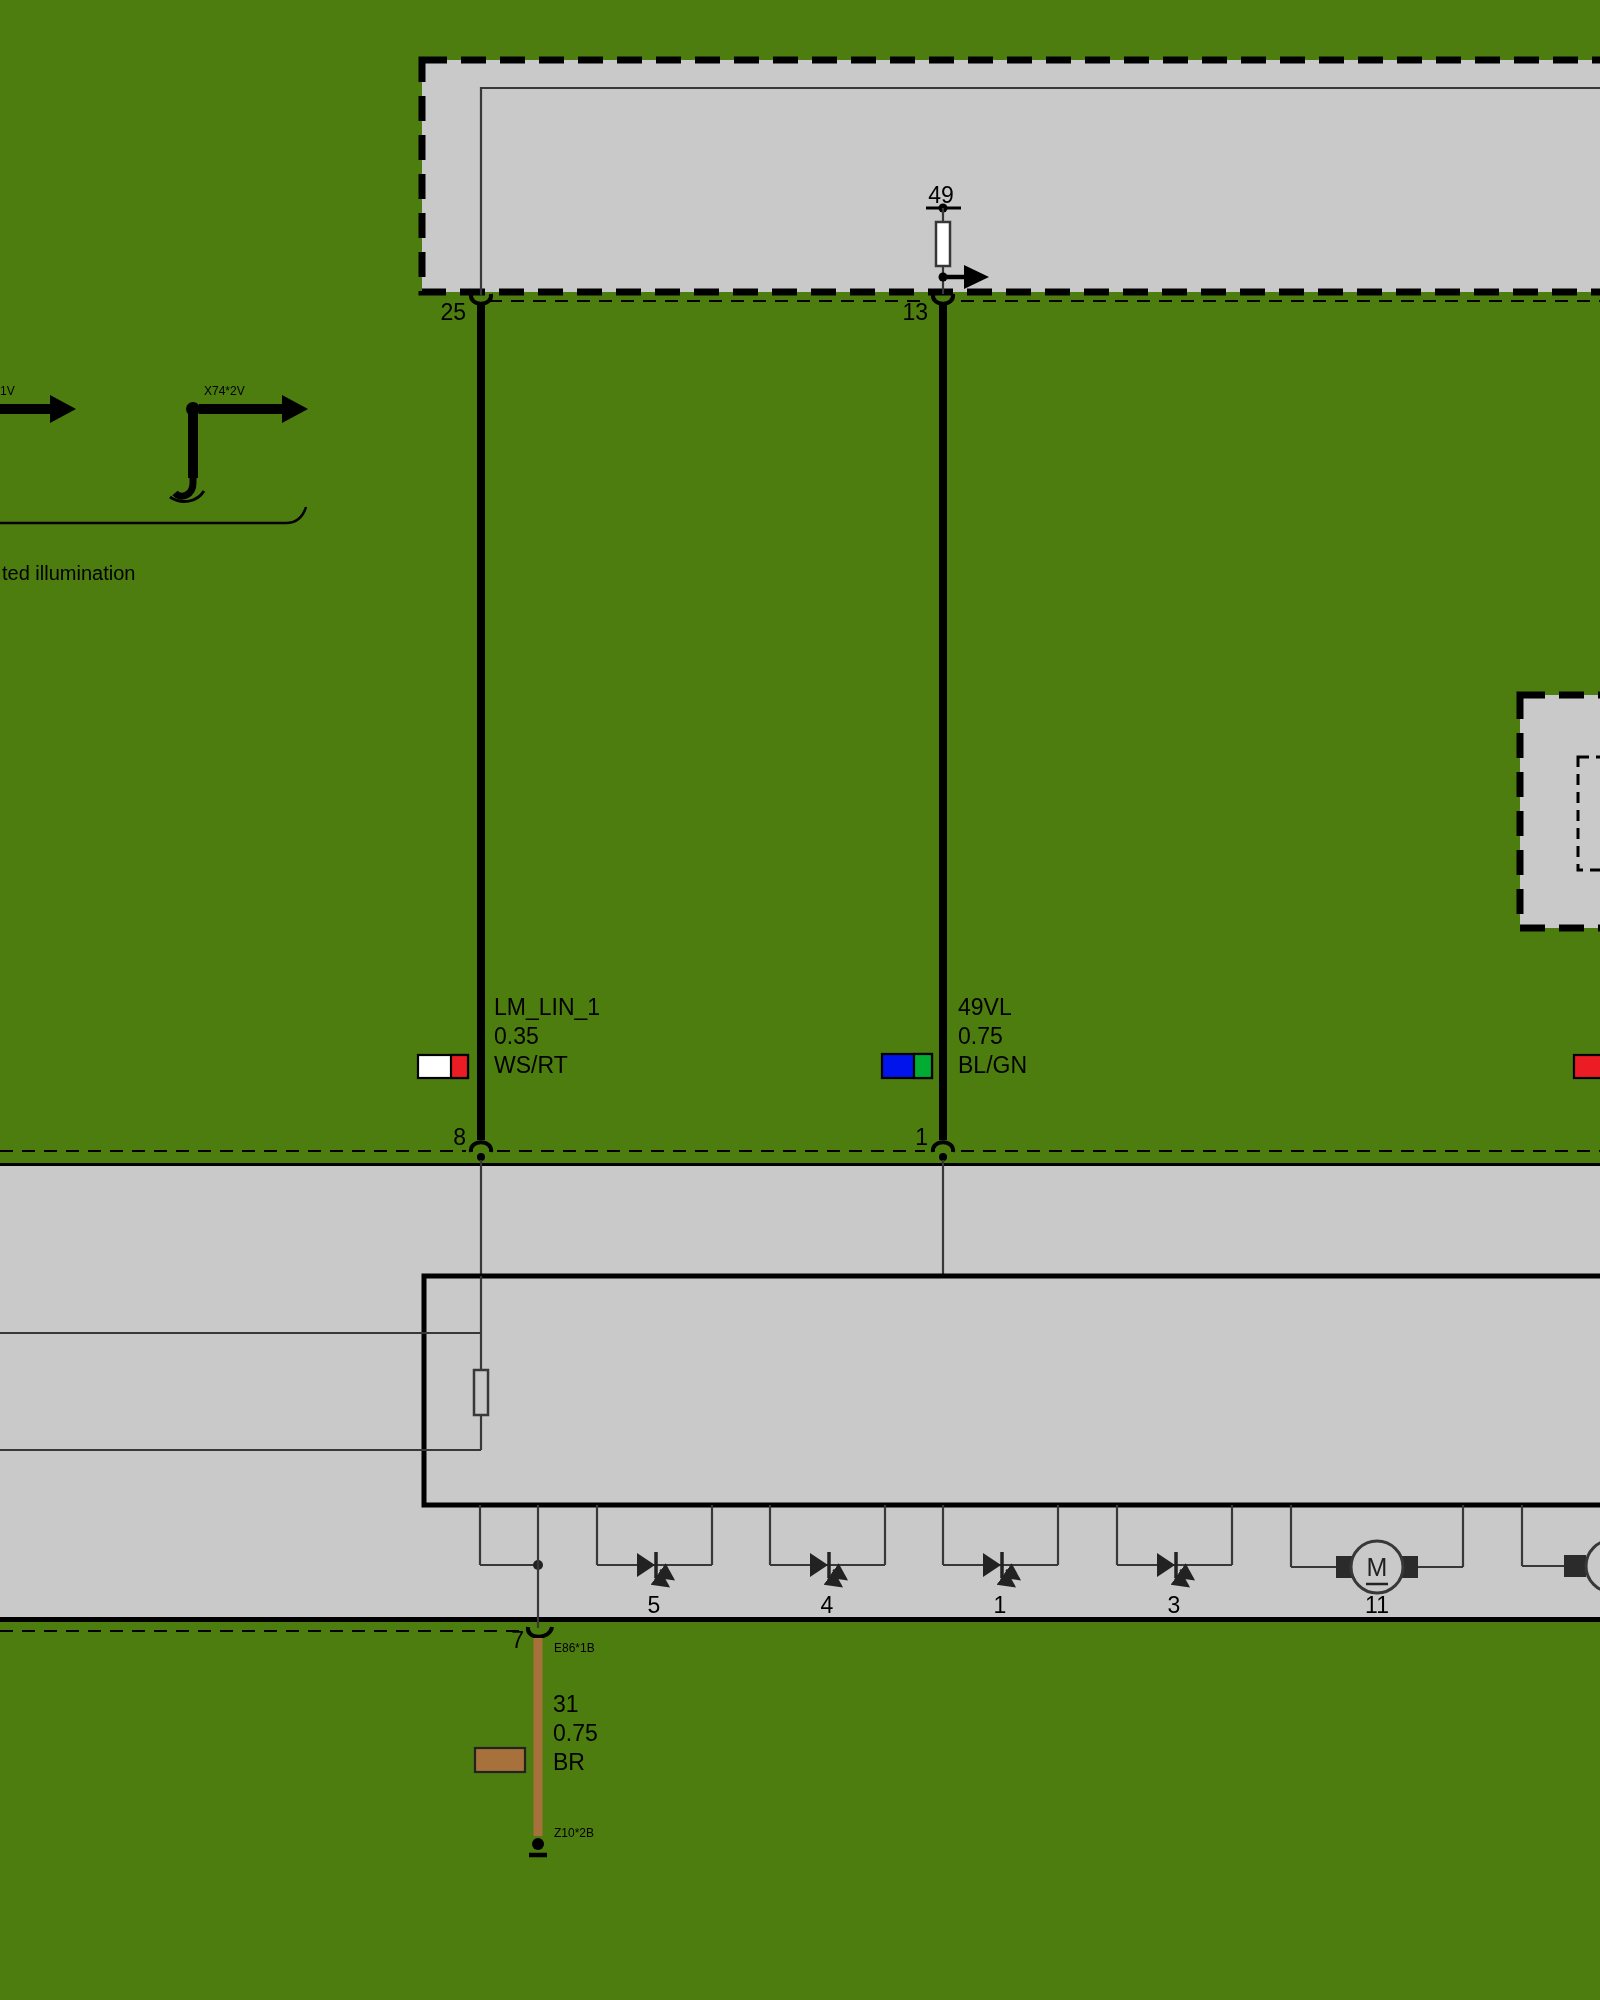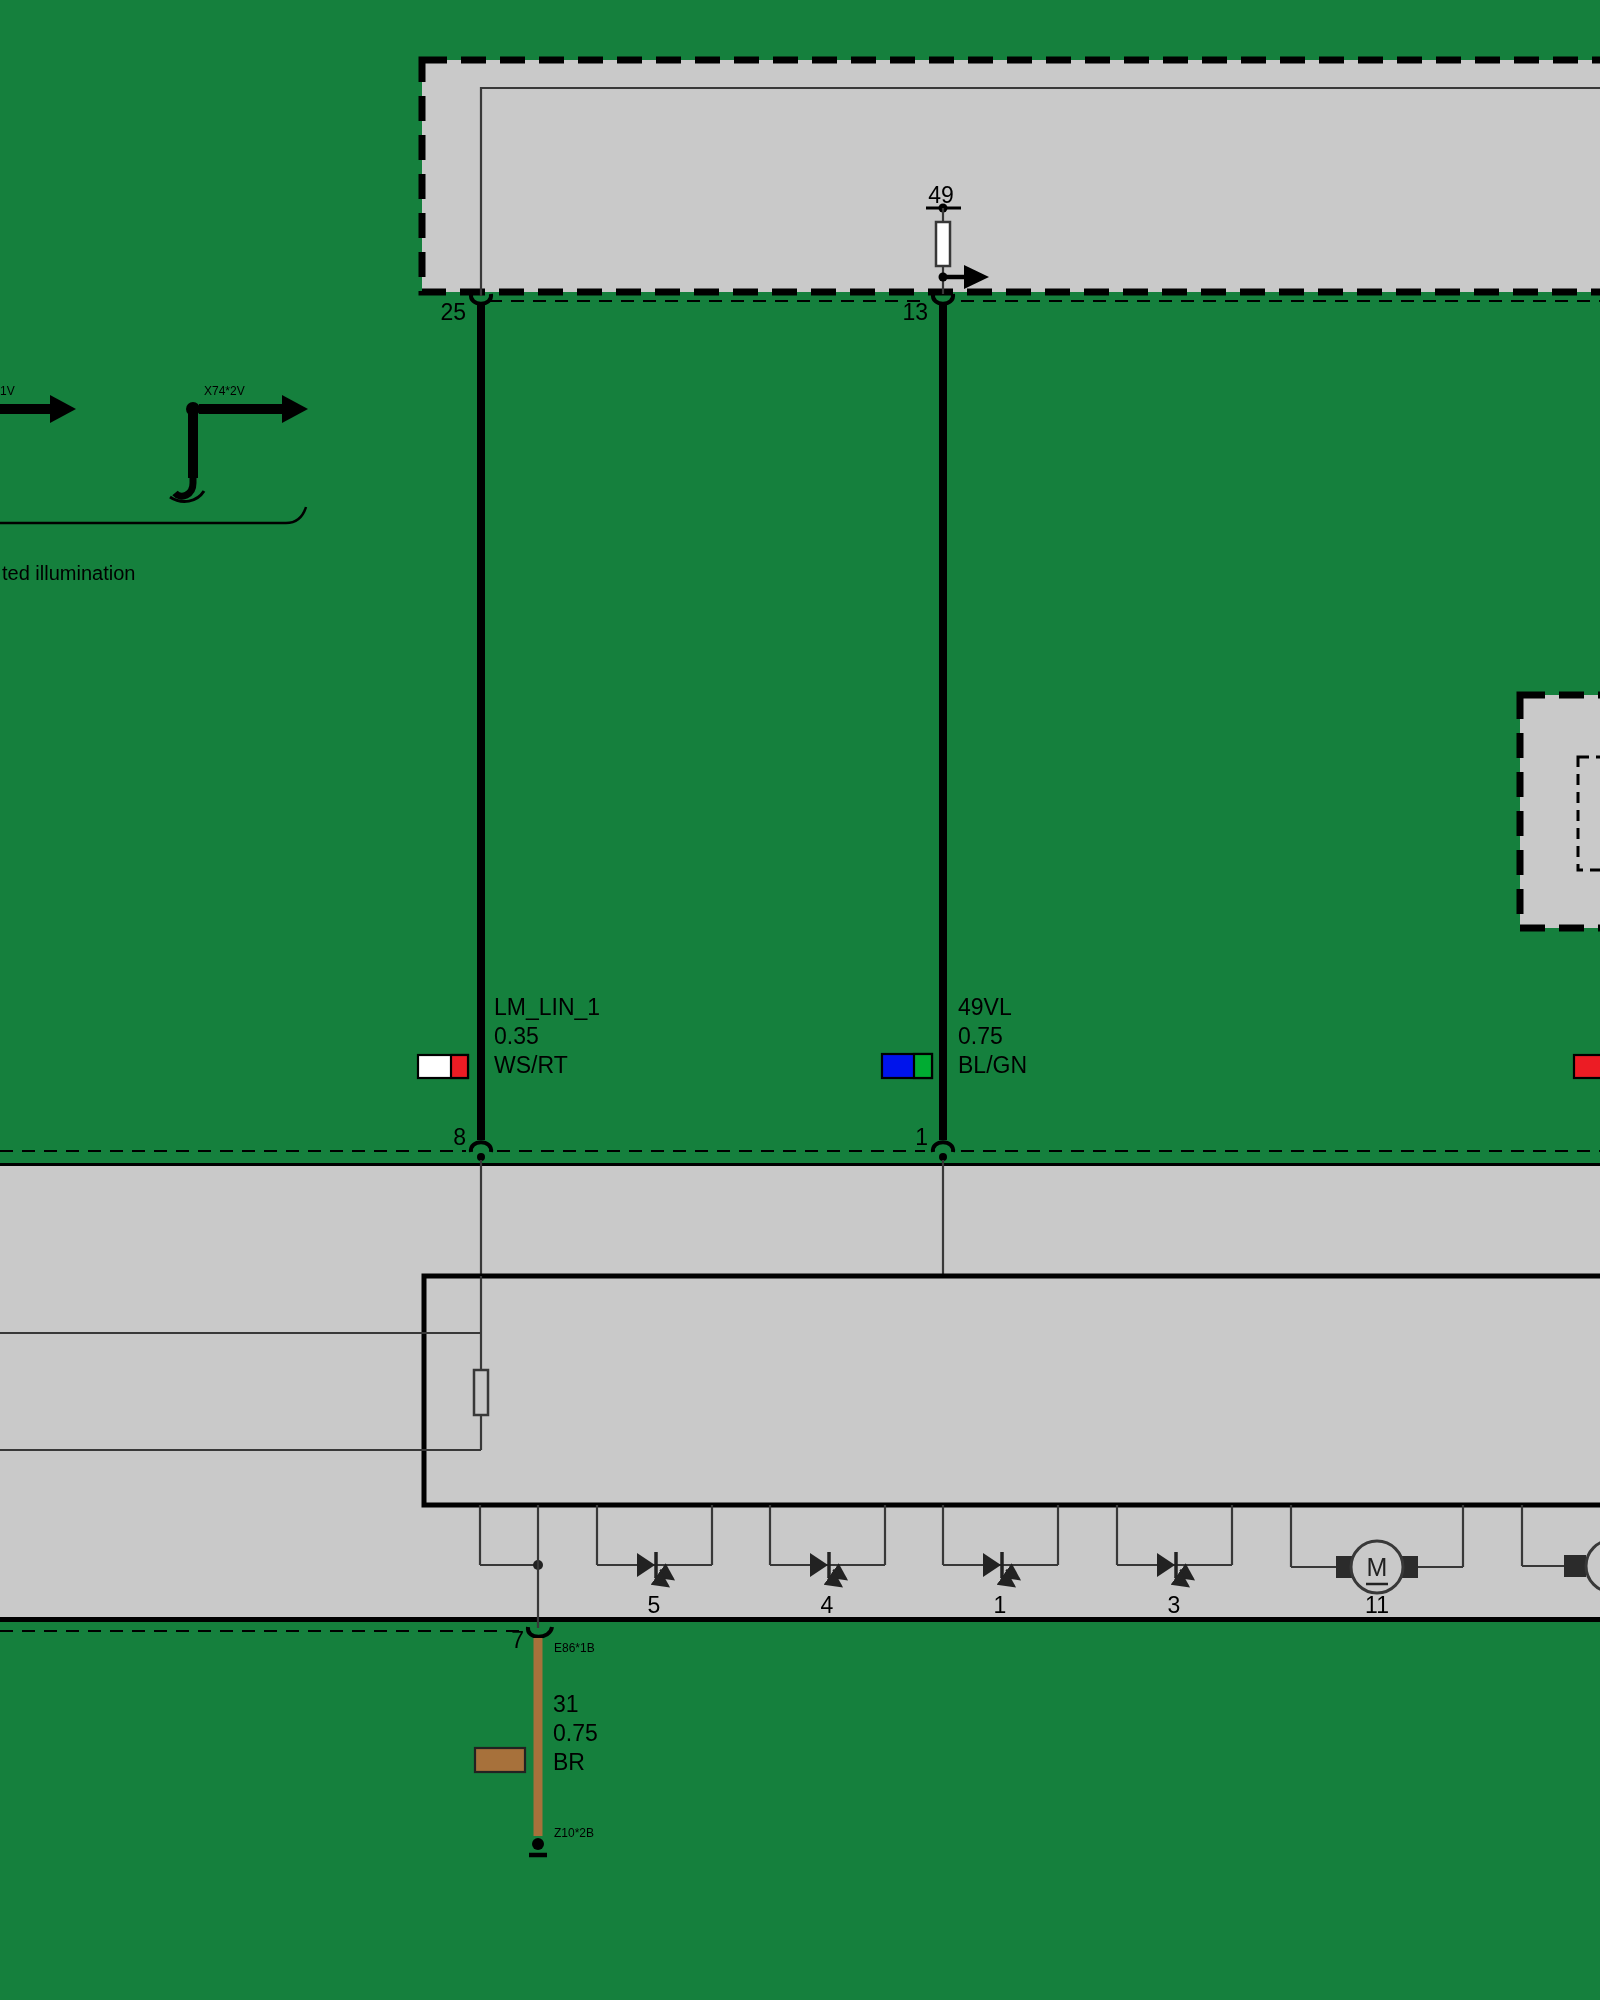--- a/index.html
+++ b/index.html
@@ -1,16 +1,16 @@
 <!DOCTYPE html>
 <html><head>
 <meta charset="utf-8">
 <style>
   html,body{margin:0;padding:0;background:#fff;}
-  #stage{position:relative;width:1600px;height:2000px;background:#15803d;overflow:hidden;}
+  #stage{position:relative;width:1600px;height:2000px;background:#4d7c0f;overflow:hidden;}
   svg{position:absolute;left:0;top:0;}
   svg text{font-family:"Liberation Sans","DejaVu Sans",sans-serif;fill:#000;}
   .tmain{font-size:23px;}
   .tsmall{font-size:12px;}
   .tcap{font-size:20px;}
   .tmotor{font-size:25px;fill:#222;}
   .dashthick{stroke:#000;stroke-width:7;stroke-dasharray:25 14;}
   .dashthin{stroke:#000;stroke-width:2;stroke-dasharray:13 9;fill:none;}
   .inner{stroke:#383838;stroke-width:2.2;fill:none;}
   .thick{stroke:#000;stroke-width:8;fill:none;}

